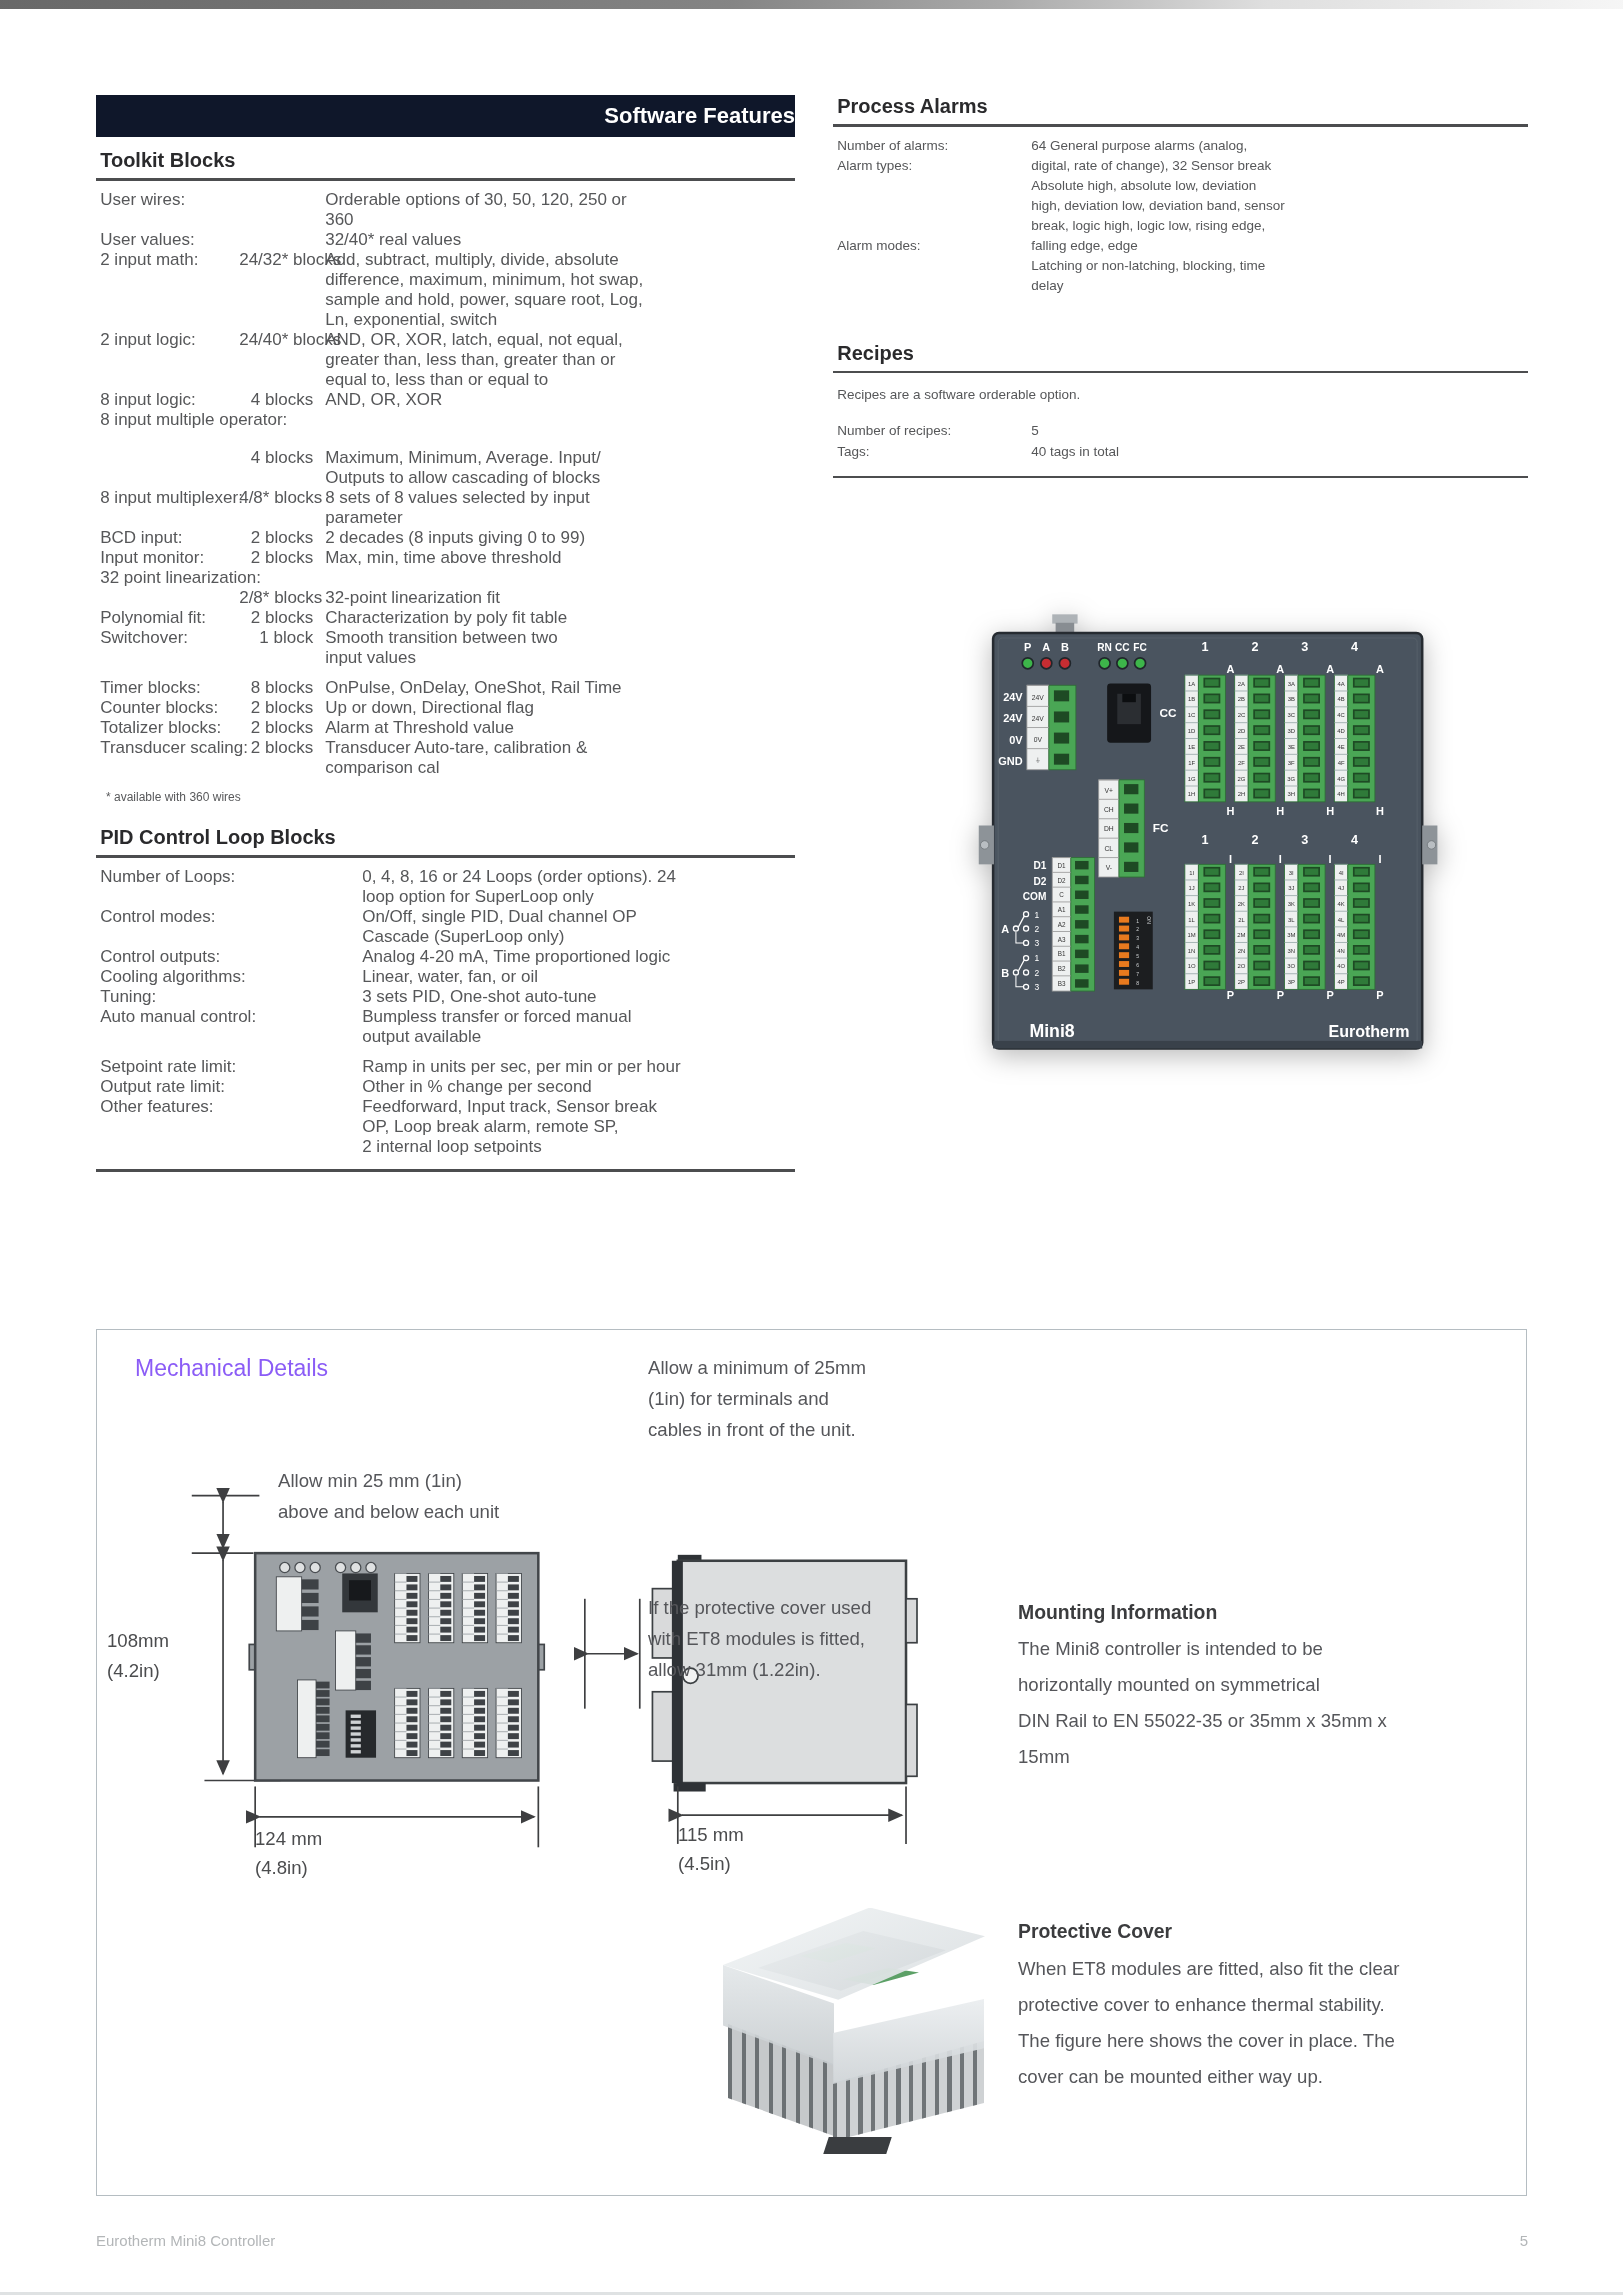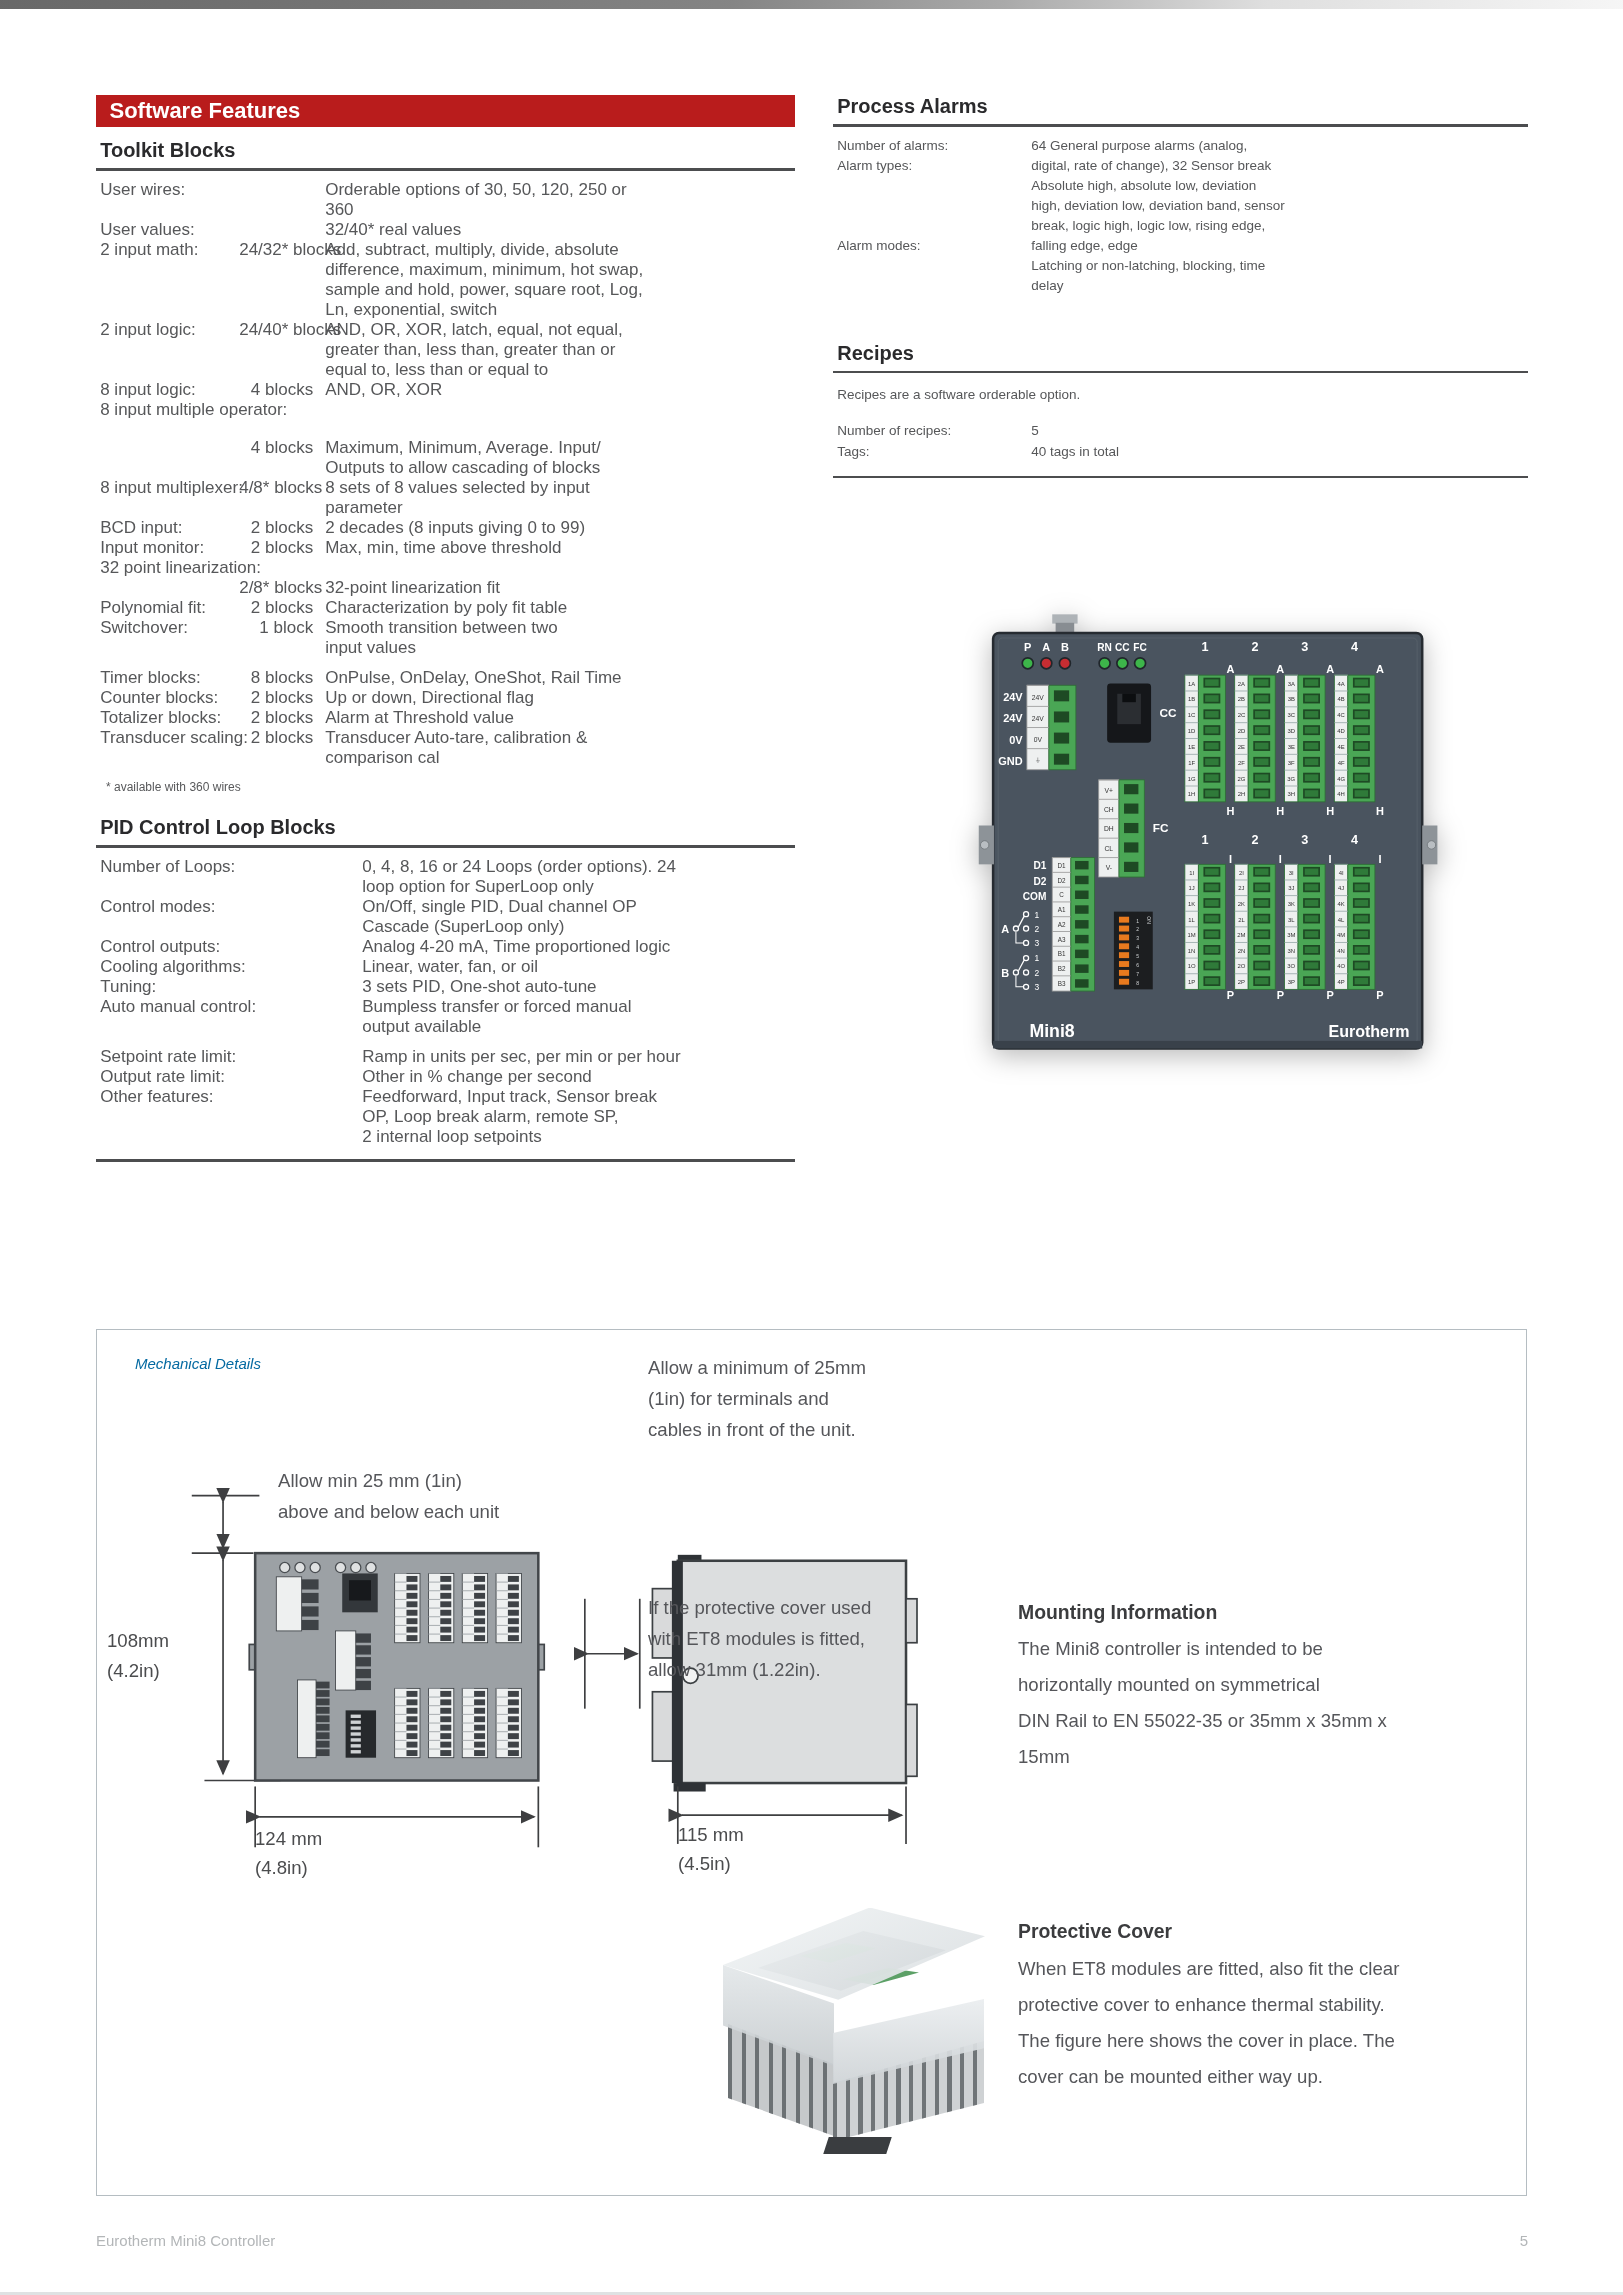--- a/index.html
+++ b/index.html
@@ -7,22 +7,22 @@
 
   
   .scan-top{position:absolute;left:0;top:0;width:100%;height:9.3px;
     background:linear-gradient(90deg,#4e4e4e 0%,#5c5c5c 22%,#6f6f6f 45%,#9b9b9b 62%,#d9d9d9 78%,#f4f4f4 100%);opacity:.85;}
   .scan-bottom{position:absolute;left:0;bottom:0;width:100%;height:3.4px;background:#dfe2e3;}
 
   
   .left-col{position:absolute;left:96px;top:95px;width:699px;}
   .right-col{position:absolute;left:833px;top:95px;width:695px;}
 
-  .green-bar{height:32px;background:#b91c1c;color:#fff;font-size:22px;font-weight:bold;
-    display:flex;align-items:center;padding-left:13.5px;box-sizing:border-box;}
+  .green-bar{height:42px;background:#0f172a;color:#fff;font-size:22px;font-weight:bold;
+    display:flex;align-items:center;padding-left:13.5px;box-sizing:border-box;justify-content:flex-end;}
   .sec-head{font-size:20px;font-weight:bold;color:#2a2a2c;margin-top:12px;padding-left:4.2px;}
   .rule{height:2.5px;background:#4c4d4f;margin-top:6px;}
 
   .spec-table{margin-top:9.3px;font-size:17px;line-height:20px;color:#565759;}
   .spec-row{display:grid;grid-template-columns:127px 74px 1fr;column-gap:12px;padding-left:4.2px;}
   .spec-row .sl{white-space:nowrap;}
   .spec-row .sq{text-align:right;white-space:nowrap;}
   .sd{white-space:pre-line;}
   .pid .spec-row{grid-template-columns:254px 1fr;column-gap:8px;}
   .g-lg{margin-top:18.6px;}
@@ -40,21 +40,21 @@
   .recipes-rule{margin-top:13.5px;}
 
   
   .ctl-svg{position:absolute;left:972px;top:614px;filter:drop-shadow(0 6px 13.5px rgba(0,0,0,.28));}
 
   
   .mech-box{position:absolute;left:96px;top:1329px;width:1431px;height:867px;
     border:1.7px solid #b5bdc2;box-sizing:border-box;}
   .mech-svg{position:absolute;left:0;top:0;}
   .mech-label{position:absolute;color:#55565a;font-size:18.6px;line-height:31px;white-space:pre-line;}
-  .mech-title{position:absolute;left:38px;top:25px;color:#0369a1;font-size:15px;font-style:italic;}
+  .mech-title{position:absolute;left:38px;top:25px;color:#8b5cf6;font-size:23px;}
   .dim{color:#4b4c4e;}
   .dim-c{line-height:29px;}
   .mi-head{position:absolute;font-size:19.4px;font-weight:bold;color:#3b3c3e;}
   .mi-body{position:absolute;font-size:18.6px;line-height:36px;color:#55565a;white-space:pre-line;}
 
   
   .cover{position:absolute;left:602px;top:569px;width:321px;height:262px;}
   .cover div{position:absolute;}
   .cov-top{left:24px;top:8.5px;width:262px;height:144px;
     background:linear-gradient(155deg,rgba(242,245,246,.97),rgba(210,215,218,.9));

